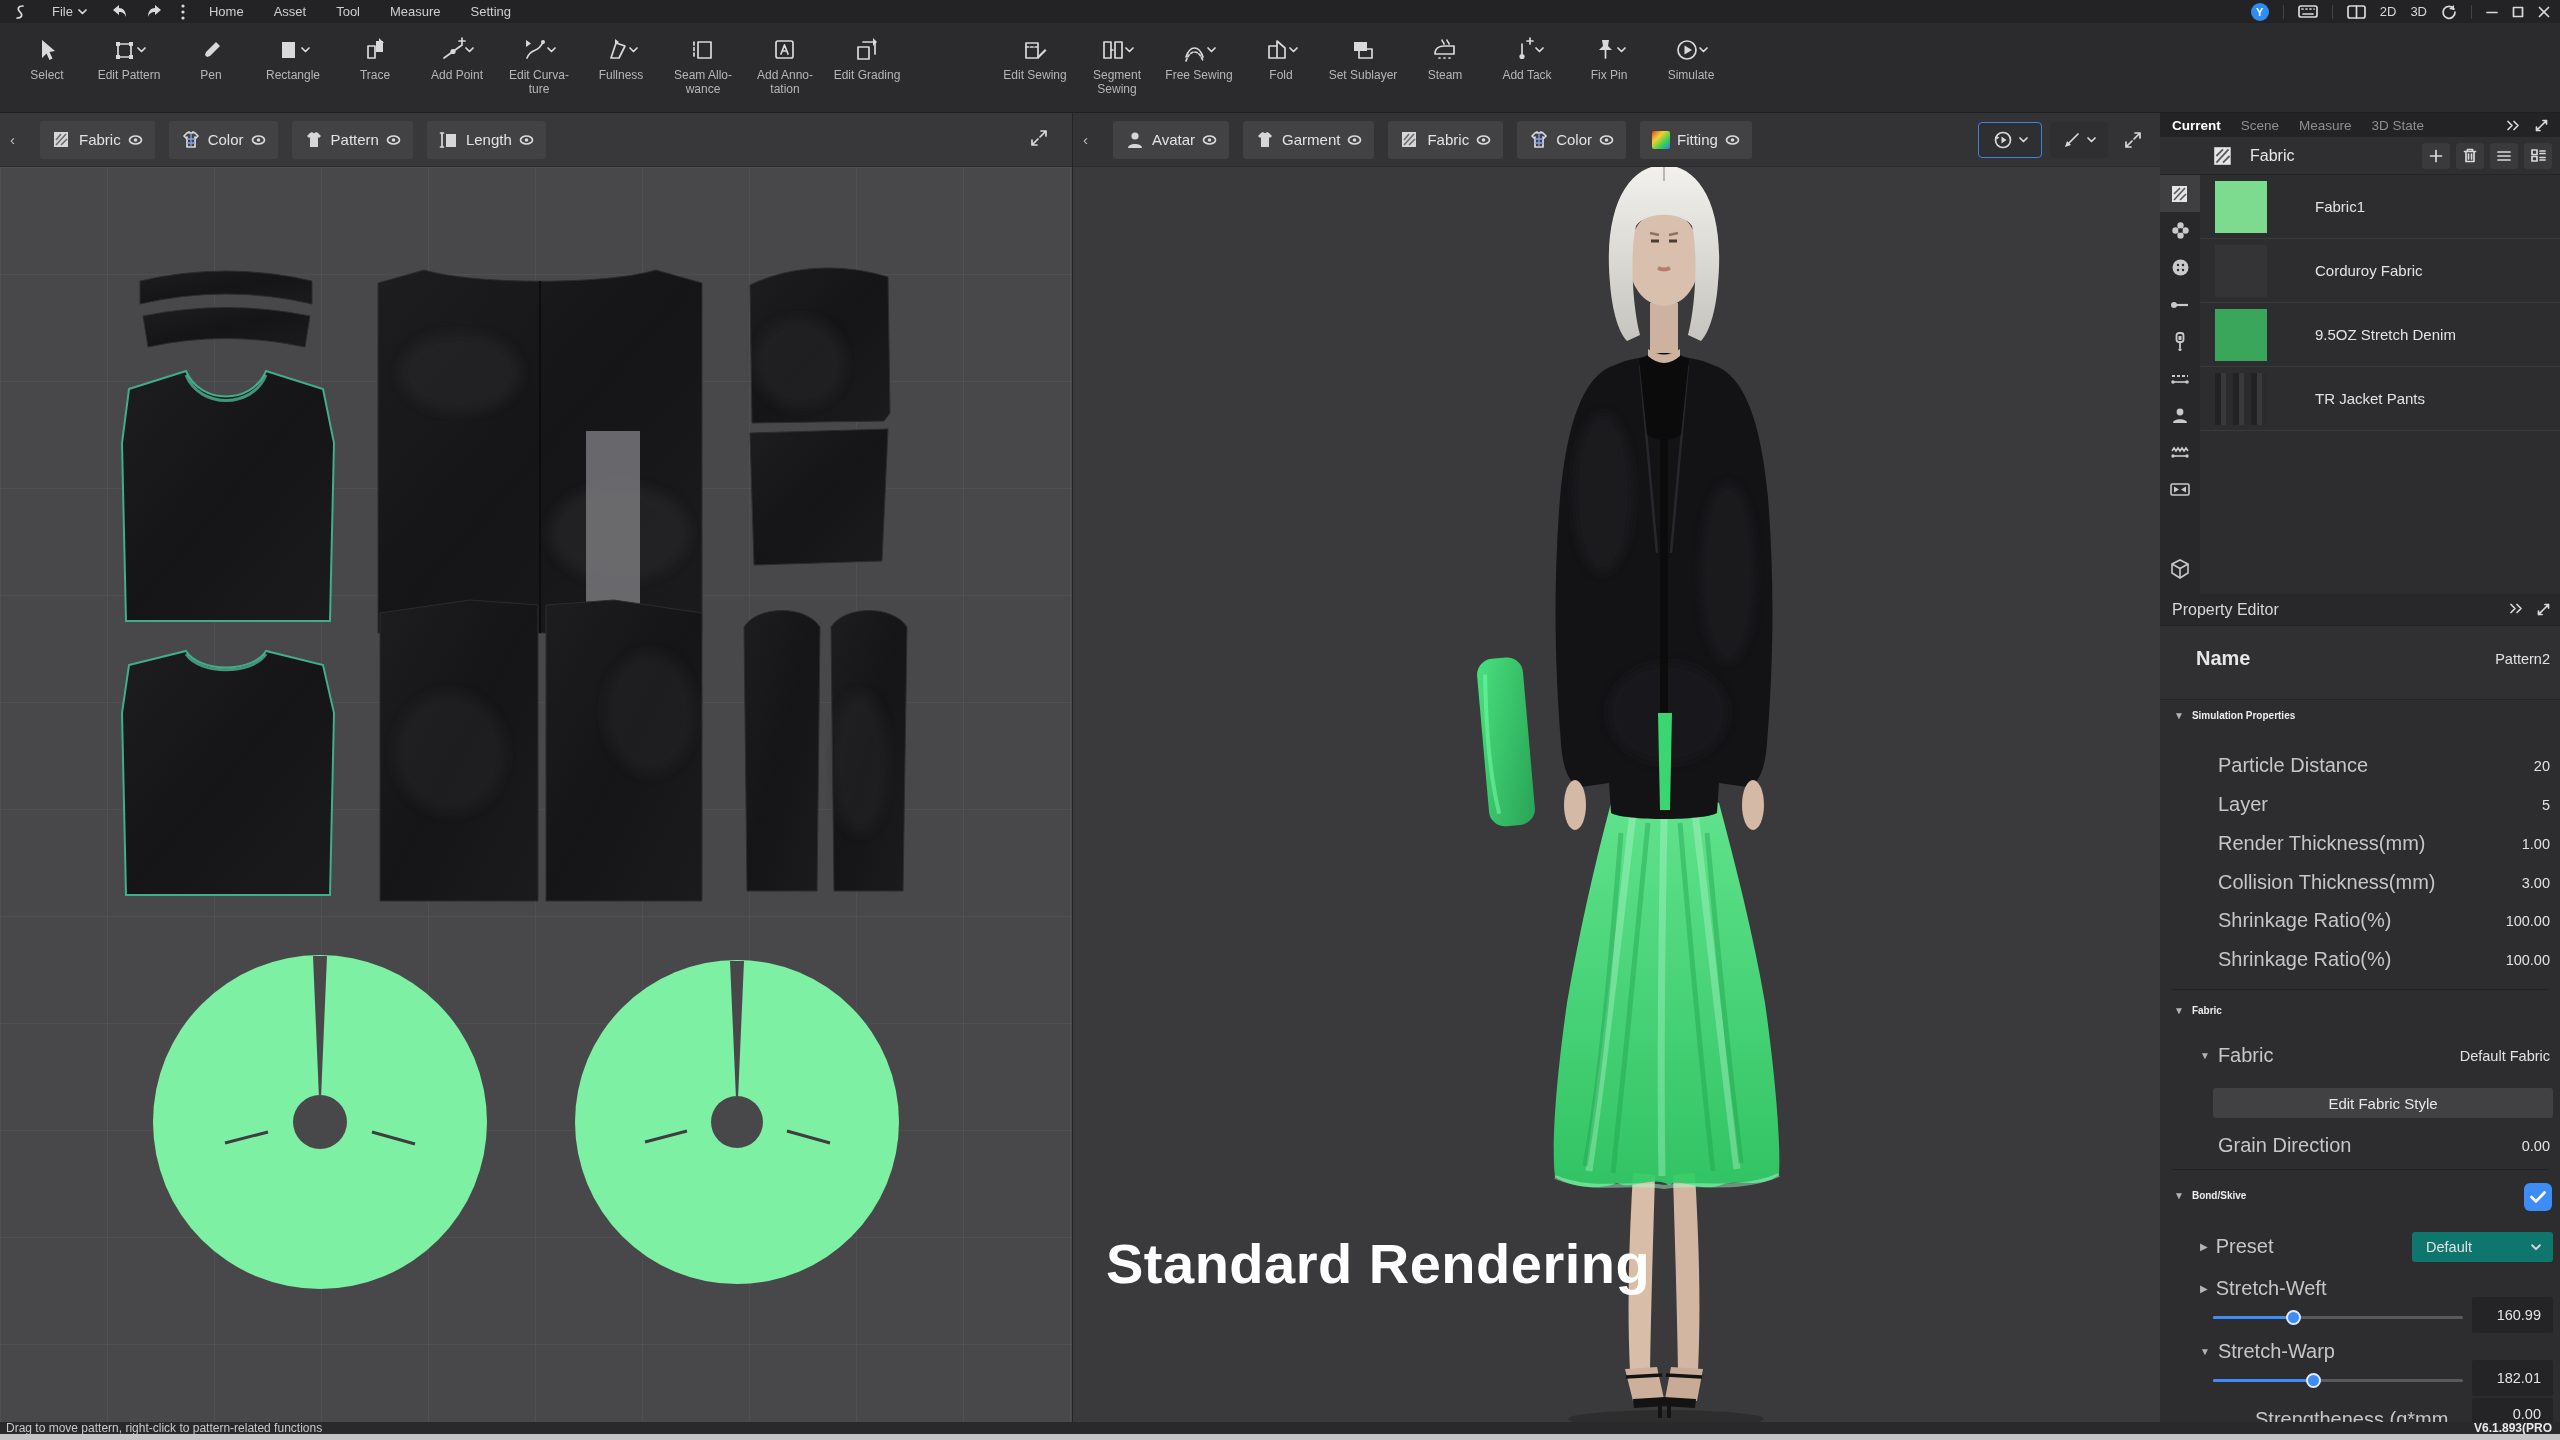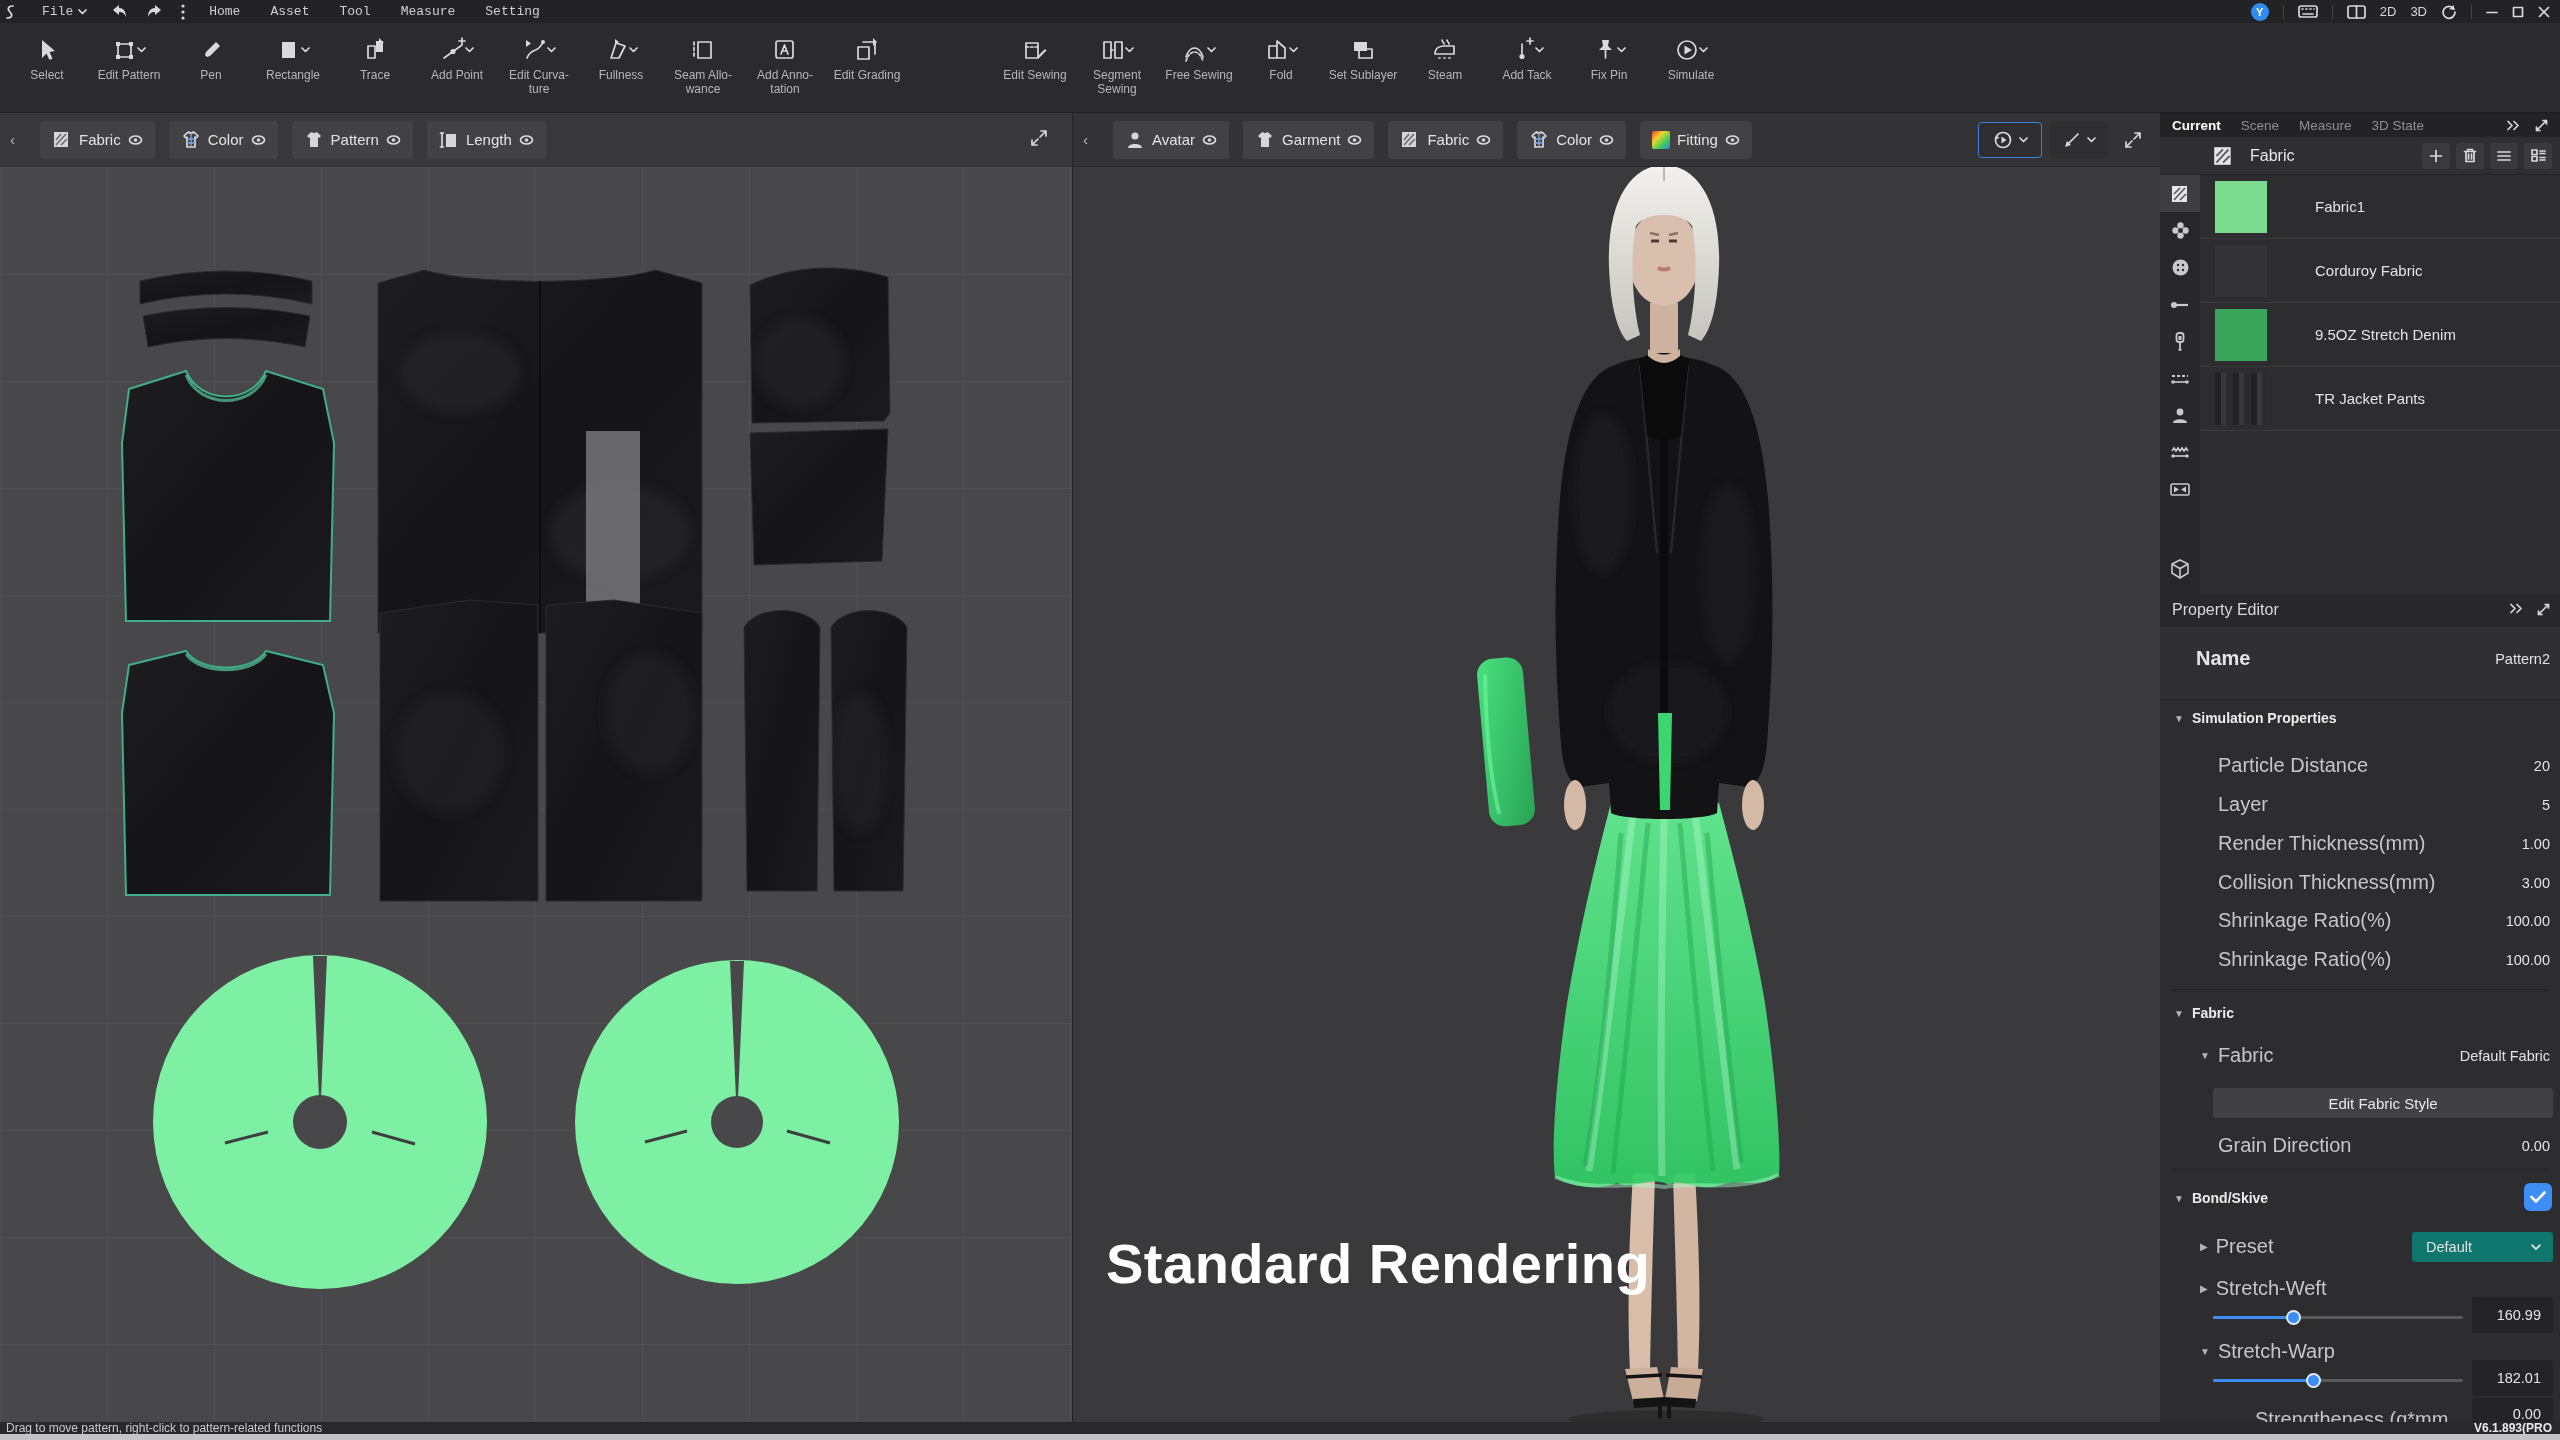--- a/index.html
+++ b/index.html
@@ -5,21 +5,21 @@
   * { margin:0; padding:0; box-sizing:border-box; }
   html,body { background:#1b1b1d; }
   #app { position:relative; width:2560px; height:1440px; overflow:hidden;
          font-family:"Liberation Sans", sans-serif; color:#d6d6d8; background:#39393b; }
   .abs { position:absolute; }
   svg { display:block; }
 
   
   #titlebar { position:absolute; left:0; top:0; width:2560px; height:23px; background:#232325;
               display:flex; align-items:center; font-size:13px; color:#cfcfd1; }
-  .tb-left { display:flex; align-items:center; gap:18px; padding-left:2px;font-family:Liberation Mono, monospace; }
+  .tb-left { display:flex; align-items:center; gap:18px; padding-left:12px; }
   .menu-item { padding:0 6px; cursor:default; }
   .tb-right { position:absolute; right:0; top:0; height:23px; display:flex; align-items:center; gap:14px; padding-right:10px; }
   .vsep { width:1px; height:14px; background:#444447; }
   .user-badge { width:18px; height:18px; border-radius:50%; background:#2f8cf0; color:#fff;
                 font-size:11px; font-weight:bold; display:flex; align-items:center; justify-content:center; }
   .mode-label { font-size:13px; color:#d8d8da; }
 
   
   #toolbar { position:absolute; left:0; top:23px; width:2560px; height:90px; background:#2b2b2d; border-bottom:1px solid #1f1f21; }
   .tb-group { position:absolute; top:8px; display:flex; }
@@ -66,21 +66,21 @@
   .fab-sw { width:52px; height:52px; margin-left:15px; }
   .fab-name { margin-left:48px; font-size:15px; color:#e3e3e5; }
   #pe-header { position:absolute; left:0; top:481px; width:400px; height:32px; background:#28282a; display:flex; align-items:center; border-bottom:1px solid #222224; }
   #pe-header .title { font-size:16px; color:#d8d8da; margin-left:12px; }
   .pe-icons { position:absolute; right:10px; display:flex; gap:14px; }
   #name-band { position:absolute; left:0; top:513px; width:400px; height:74px; background:#303032; border-bottom:1px solid #242426; }
   .kv { position:absolute; width:400px; display:flex; align-items:center; }
   .kv .k { color:#c6c6c8; font-size:20px;text-align:right; }
   .kv .v { position:absolute; right:10px; color:#e2e2e4; font-size:14.5px; }
   .sec-hd { position:absolute; display:flex; align-items:center; gap:8px; left:14px; }
-  .sec-hd .t { font-size:14px; font-weight:bold; color:#ececee; }
+  .sec-hd .t { font-size:10px; font-weight:bold; color:#ececee; }
   .caret { font-size:10px; color:#b4b4b6; }
   .valbox { position:absolute; background:#242427; border-radius:3px; display:flex; align-items:center; justify-content:flex-end; padding-right:12px; font-size:14.5px; color:#e4e4e6; }
   .slider { position:absolute; height:3px; background:#5a5a5d; border-radius:2px; }
   .slider .fill { height:3px; background:#3d8df5; border-radius:2px; }
   .slider .knob { position:absolute; top:-6px; width:15px; height:15px; border-radius:50%; background:#3d8df5; border:2px solid #dfeaff; }
   #bond-check { position:absolute; right:8px; width:28px; height:28px; border-radius:6px; background:#3d8df5; display:flex; align-items:center; justify-content:center; }
   #preset-dd { position:absolute; left:252px; top:1119px; width:141px; height:30px; background:#0f766e; border-radius:3px; display:flex; align-items:center; font-size:14.5px; color:#e2e2e4; }
   #edit-fab-btn { position:absolute; left:53px; top:975px; width:340px; height:30px; background:#414144; border-radius:3px; display:flex; align-items:center; justify-content:center; font-size:15px; color:#e8e8ea; }
 
   

